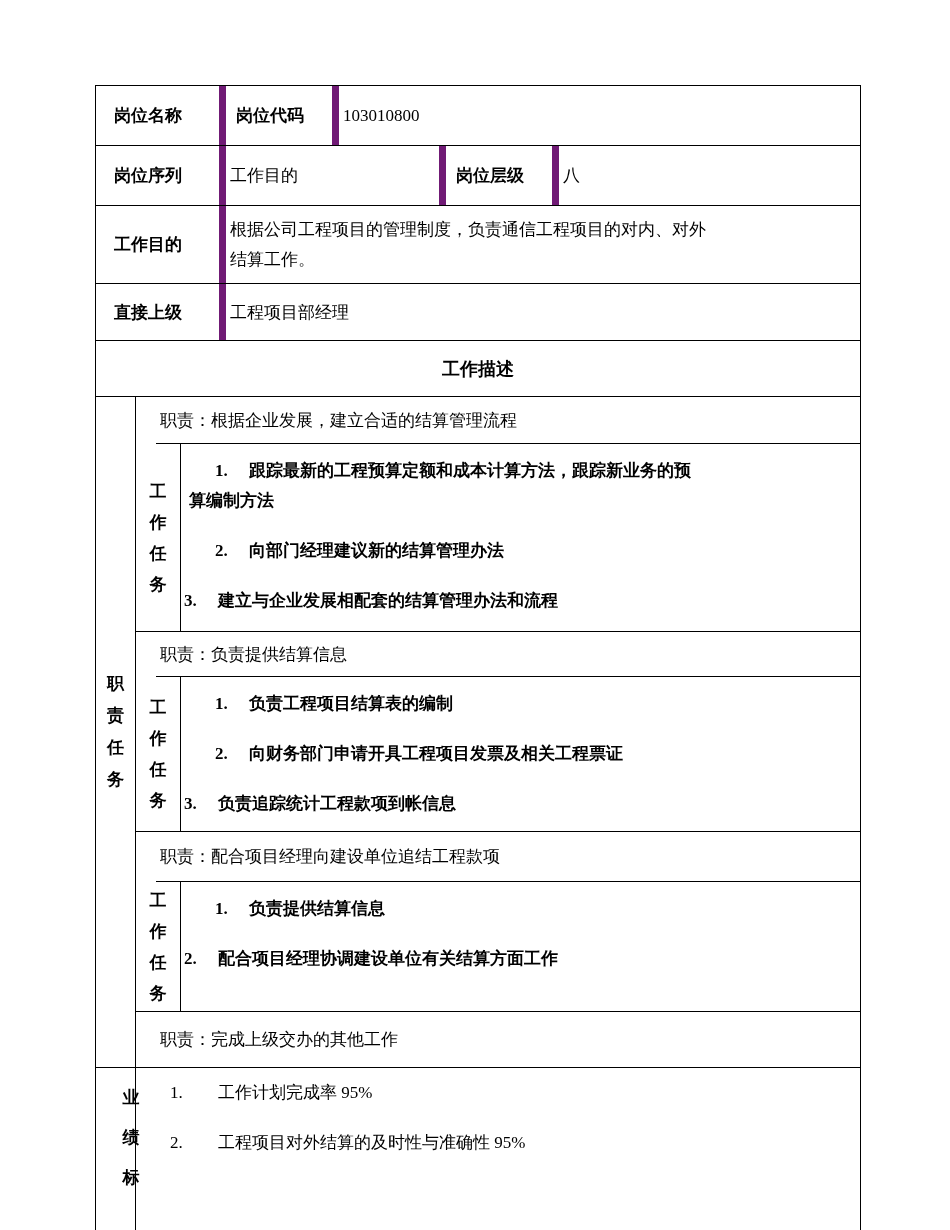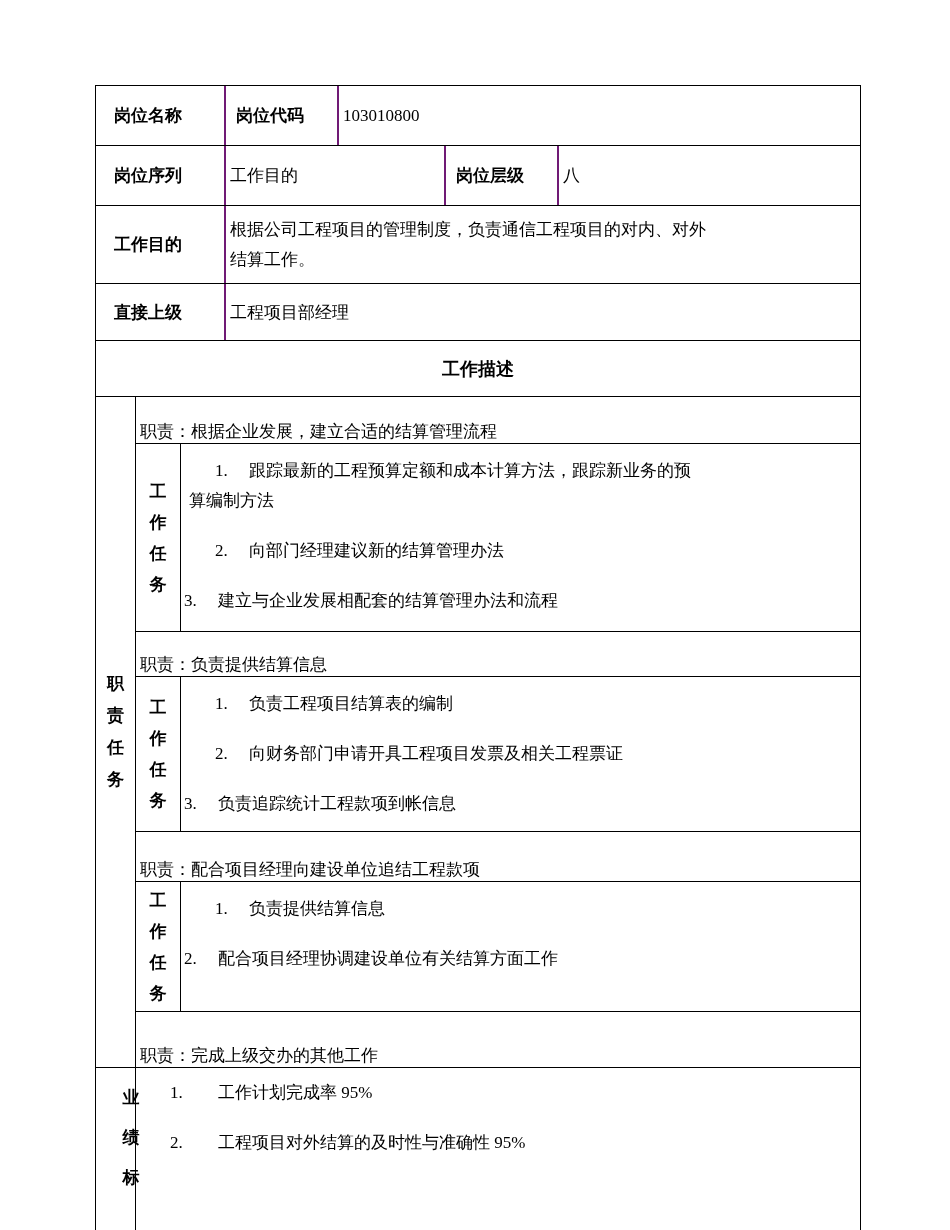--- a/index.html
+++ b/index.html
@@ -13,21 +13,21 @@
     position: relative;
   }
   .tbl {
     position: absolute;
     left: 95px; top: 85px;
     width: 766px;
     border: 1px solid #000;
     background: #fff;
   }
   .row { display: flex; border-bottom: 1px solid #000; }
-  .cell { display: flex; align-items: center; border-right: 2px solid #701a75; }
+  .cell { display: flex; align-items: center; border-right: 7px solid #701a75; }
   .cell.last, .grow.last { border-right: none; }
   .grow { flex: 1; }
   .w130 { width: 130px; }
   .w220 { width: 220px; }
   .w113 { width: 113px; }
   .h60 { height: 60px; }
   .h57 { height: 57px; }
   .h78 { height: 78px; }
   .lbl { font-weight: bold; padding-left: 18px; }
   .lbl.pl10 { padding-left: 10px; }
@@ -48,38 +48,39 @@
     width: 20px;
     word-break: break-all;
     text-align: center;
     font-weight: bold;
     line-height: 32px;
   }
   .vtext.vt { font-weight: bold; line-height: 31px; }
   .vtext.vperf { line-height: 40px; margin-left: 31px; }
   .dcol { flex: 1; display: flex; flex-direction: column; }
   .drow {
-    display: flex; align-items: flex-end;
+    display: flex; align-items: center;
     padding-left: 4px;
     border-bottom: 1px solid #000;
+    margin-left: 20px;
   }
   .dh1 { height: 47px; }
   .dh2 { height: 45px; }
   .dh3 { height: 50px; }
   .dh4 { height: 55px; border-bottom: none; }
   .trow { display: flex; border-bottom: 1px solid #000; }
   .th1 { height: 188px; }
   .th2 { height: 155px; }
   .th3 { height: 130px; }
   .vtask {
     width: 45px;
     border-right: 1px solid #000;
     display: flex; align-items: center; justify-content: center;
   }
-  .tasks { flex: 1; padding: 12px 160px 0 8px; }
+  .tasks { flex: 1; padding: 12px 160px 0 8px; font-weight: bold; }
   .task { line-height: 30px; margin-bottom: 20px; text-indent: 26px; }
   .task.flush { text-indent: -5px; }
   .task .num { display: inline-block; min-width: 34px; text-indent: 0; }
   
   .perf { height: 180px; border-bottom: none; }
   .perf-side { align-items: flex-start; padding-top: 10px; }
   .pcol { flex: 1; padding: 10px 20px 0 8px; }
   .pitem { line-height: 30px; margin-bottom: 20px; text-indent: 26px; }
   .pitem .pnum { display: inline-block; min-width: 48px; text-indent: 0; }
 </style>

